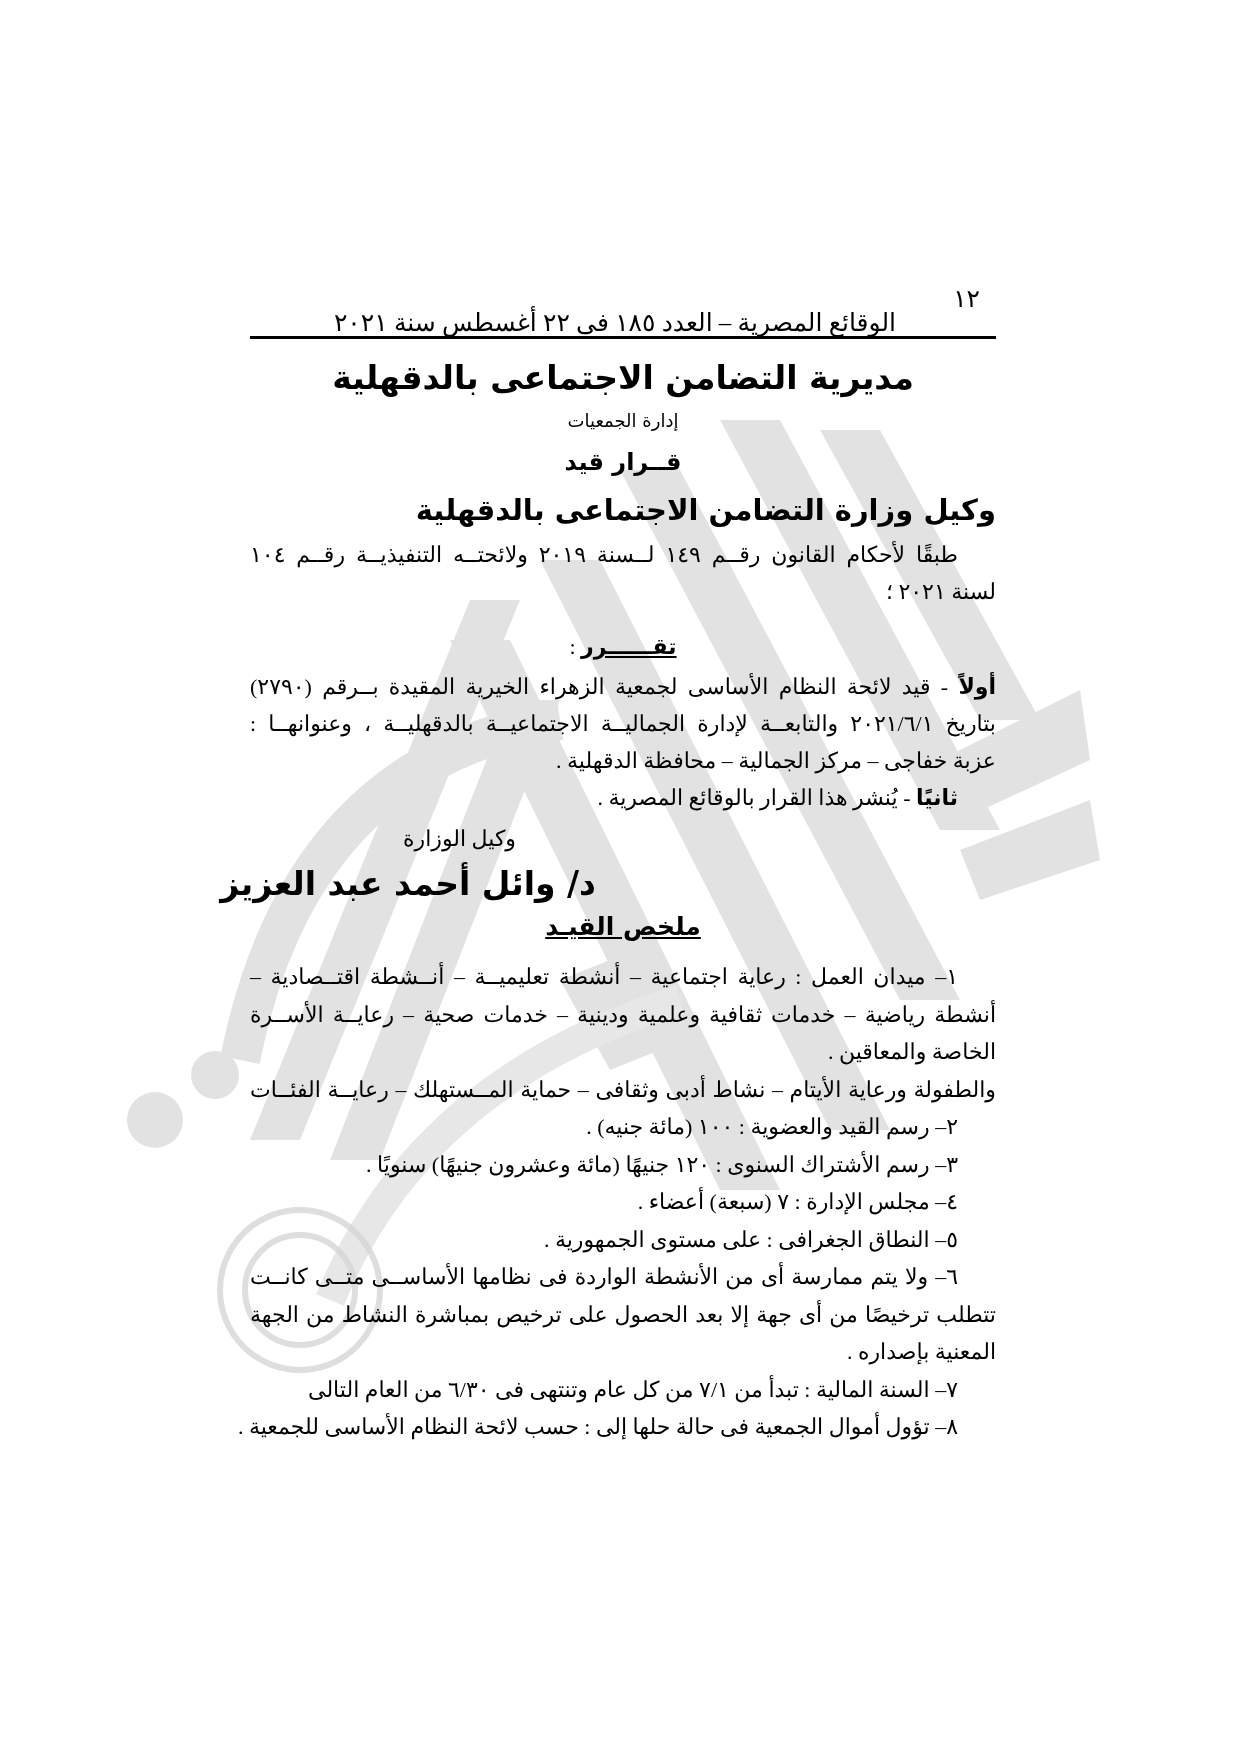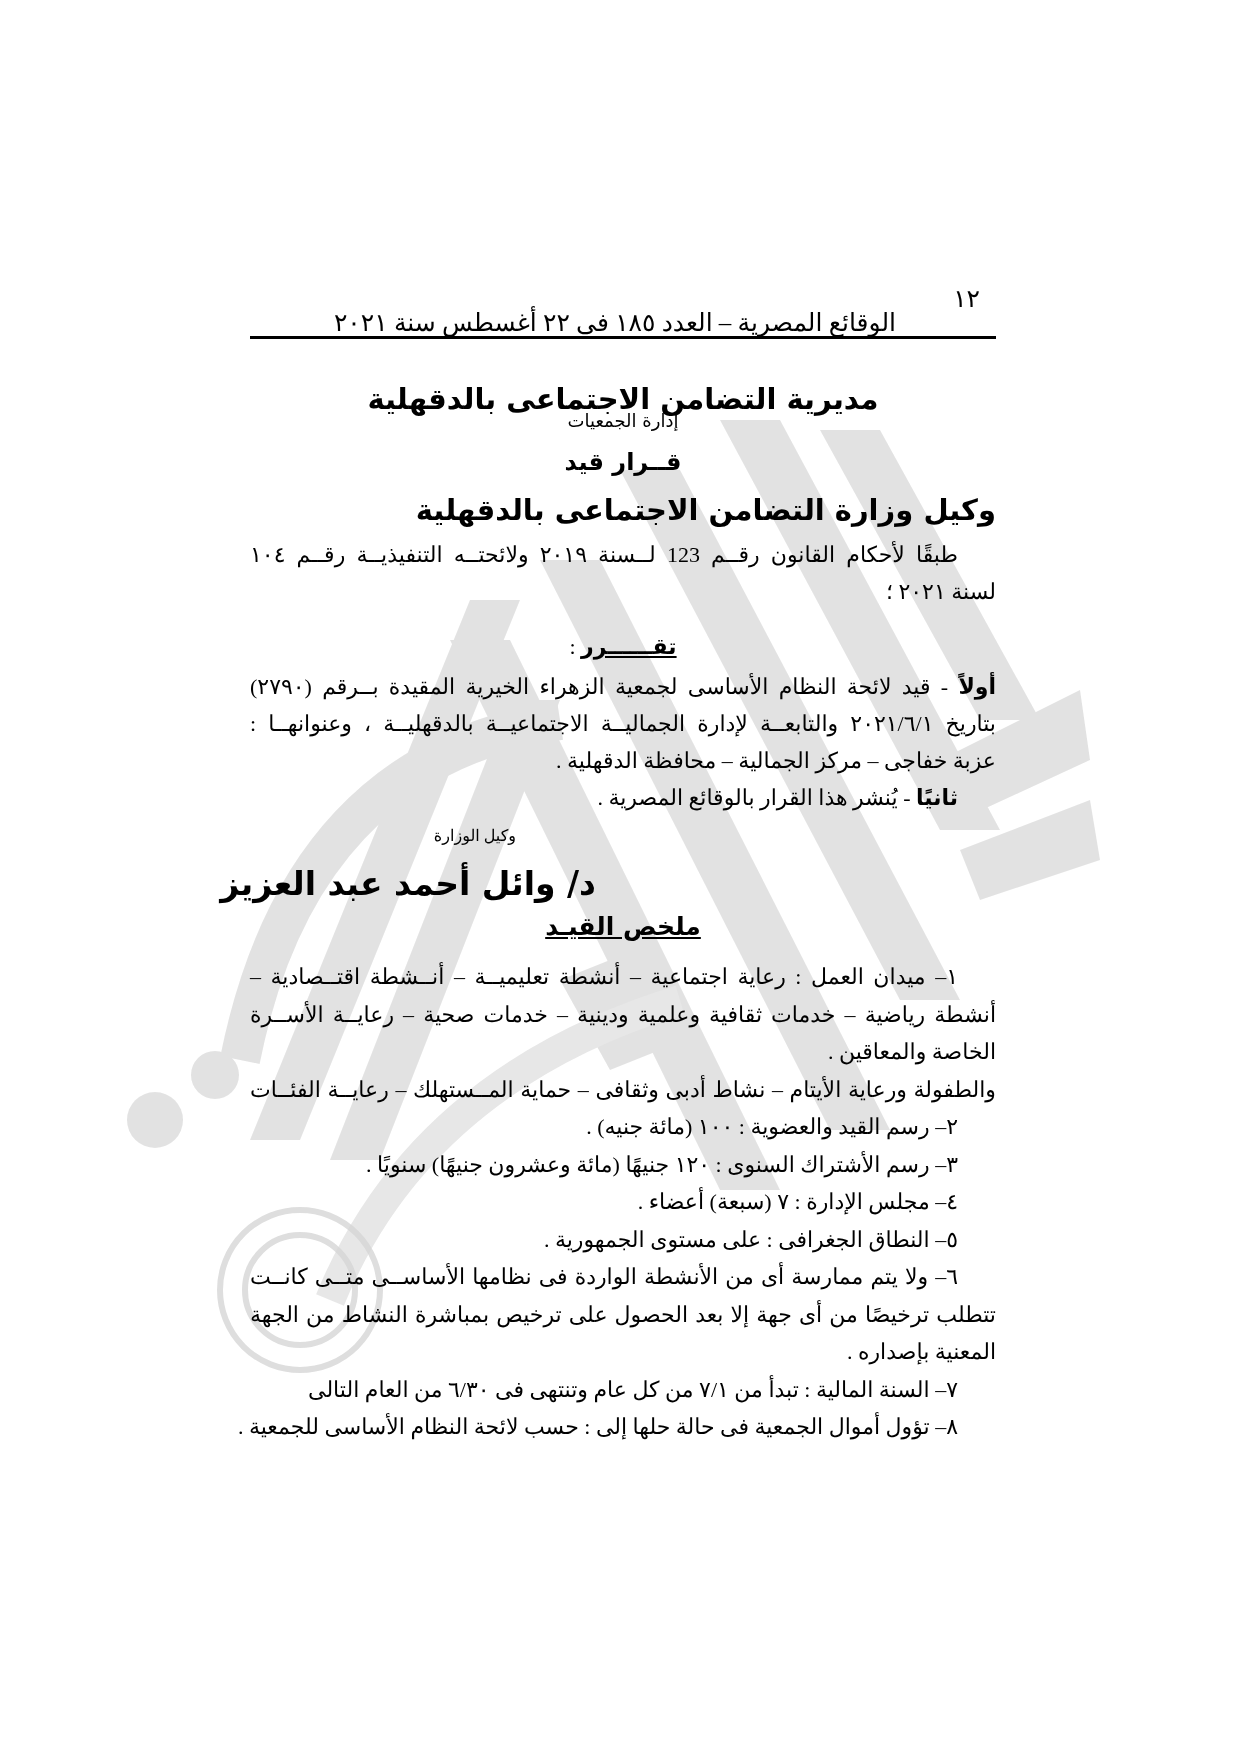--- a/index.html
+++ b/index.html
@@ -6,35 +6,35 @@
   body { width:1240px; height:1755px; position:relative; overflow:hidden;
          font-family:"Liberation Serif","DejaVu Serif",serif; color:#000; }
   .watermark { position:absolute; left:0; top:0; width:1240px; height:1755px; pointer-events:none; z-index:0; }
   .page { position:absolute; left:250px; top:0; width:746px; direction:rtl; z-index:1; }
   .header { position:absolute; top:284px; right:0; left:0; height:40px;
             font-size:25px; font-family:"Liberation Serif","DejaVu Serif",serif; }
   .header .pgno { position:absolute; right:16px; top:0; }
   .header .title { position:absolute; right:100px; top:0; white-space:nowrap;margin-top:24px; }
   .rule { position:absolute; top:336px; left:0; right:0; height:3px; background:#000; }
   .h-main { position:absolute; top:358px; right:0; left:0; text-align:center;
-            font-family:"DejaVu Sans","Liberation Sans",sans-serif; font-weight:bold; font-size:29px;margin-top:24px; }
+            font-family:"DejaVu Sans","Liberation Sans",sans-serif; font-weight:bold; font-size:33px; }
   .h-sub { position:absolute; top:410px; right:0; left:0; text-align:center;
            font-family:"DejaVu Sans",sans-serif; font-weight:normal; font-size:18px; }
   .h-decision { position:absolute; top:448px; right:0; left:0; text-align:center;
                 font-family:"DejaVu Sans",sans-serif; font-weight:bold; font-size:24px; letter-spacing:1px; }
   .h-deputy { position:absolute; top:493px; right:0; text-align:right;
               font-family:"DejaVu Sans",sans-serif; font-weight:bold; font-size:29px; }
   .para { position:absolute; right:0; left:0; font-size:22px; line-height:37px; text-align:justify; text-align-last:right; }
   .line { display:block; white-space:nowrap; }
   .line.j { text-align:justify; text-align-last:justify; white-space:normal; }
   .ind { padding-right:38px; }
   .bold-lbl { font-family:"DejaVu Sans",sans-serif; font-weight:bold; }
   .decides { position:absolute; top:634px; right:0; left:0; text-align:center; font-size:22px; }
   .decides b { font-family:"DejaVu Sans",sans-serif; font-weight:bold; font-size:22px; text-decoration:underline;margin-top:36px; }
-  .sig-title { position:absolute; top:826px; right:480px; font-size:16px; white-space:nowrap; }
+  .sig-title { position:absolute; top:826px; right:480px; font-size:22px; white-space:nowrap; }
   .sig-name { position:absolute; top:864px; right:400px; white-space:nowrap;
               font-family:"DejaVu Sans",sans-serif; font-weight:bold; font-size:33px; }
   .summary-h { position:absolute; top:912px; right:0; left:0; text-align:center;
                font-family:"DejaVu Sans",sans-serif; font-weight:bold; font-size:25px; text-decoration:underline; }
 </style>
 </head>
 <body>
 
 <svg class="watermark" viewBox="0 0 1240 1755" xmlns="http://www.w3.org/2000/svg">
   <g fill="#dedede" opacity="0.85">
@@ -66,21 +66,21 @@
     <span class="title">الوقائع المصرية – العدد ١٨٥ فى ٢٢ أغسطس سنة ٢٠٢١</span>
   </div>
   <div class="rule"></div>
 
   <div class="h-main">مديرية التضامن الاجتماعى بالدقهلية</div>
   <div class="h-sub">إدارة الجمعيات</div>
   <div class="h-decision">قــرار قيد</div>
   <div class="h-deputy">وكيل وزارة التضامن الاجتماعى بالدقهلية</div>
 
   <div class="para" style="top:536px;">
-    <span class="line j ind">طبقًا لأحكام القانون رقــم 123 لــسنة ٢٠١٩ ولائحتــه التنفيذيــة رقــم ١٠٤</span>
+    <span class="line j ind">طبقًا لأحكام القانون رقــم ١٤٩ لــسنة ٢٠١٩ ولائحتــه التنفيذيــة رقــم ١٠٤</span>
     <span class="line">لسنة ٢٠٢١ ؛</span>
   </div>
 
   <div class="decides">
     <b>تقــــــرر</b><span> :</span>
   </div>
 
   <div class="para" style="top:668px;">
     <span class="line j"><span class="bold-lbl">أولاً</span><span> - قيد لائحة النظام الأساسى لجمعية الزهراء الخيرية المقيدة بــرقم (٢٧٩٠)</span></span>
     <span class="line j">بتاريخ ٢٠٢١/٦/١ والتابعــة لإدارة الجماليــة الاجتماعيــة بالدقهليــة ، وعنوانهــا :</span>

